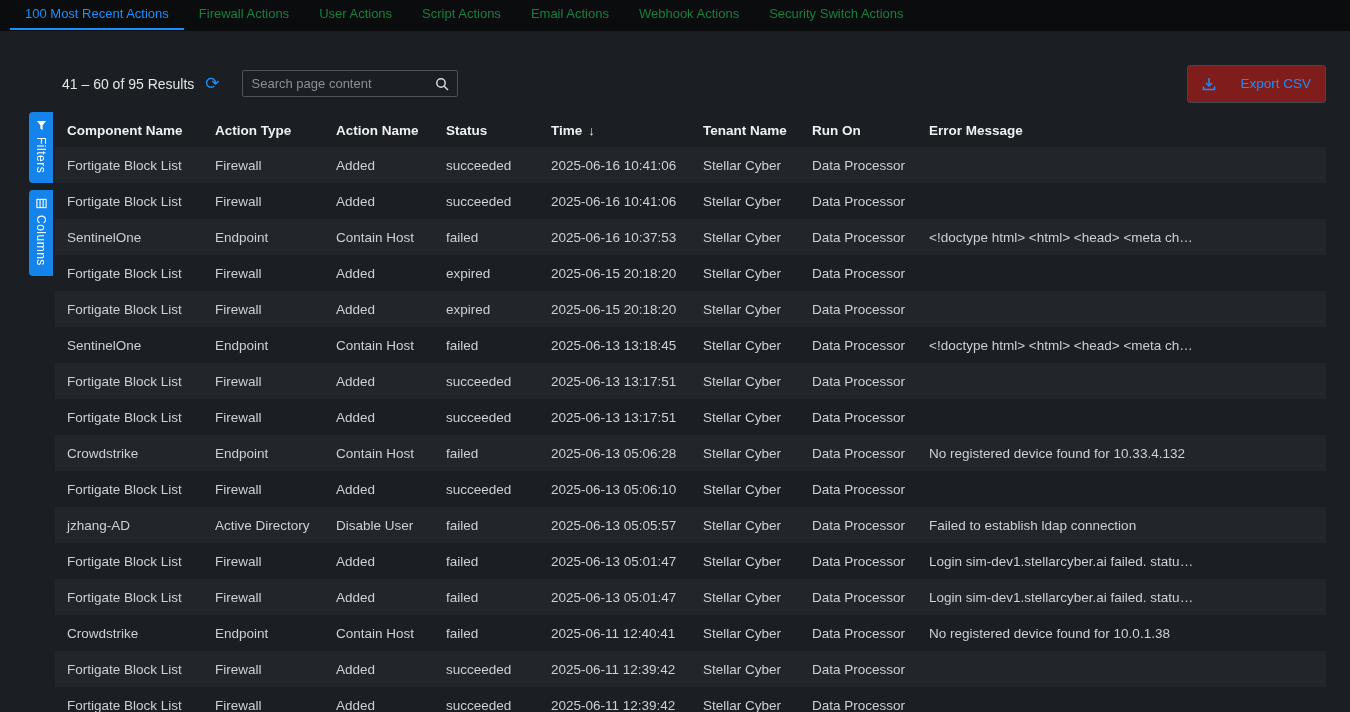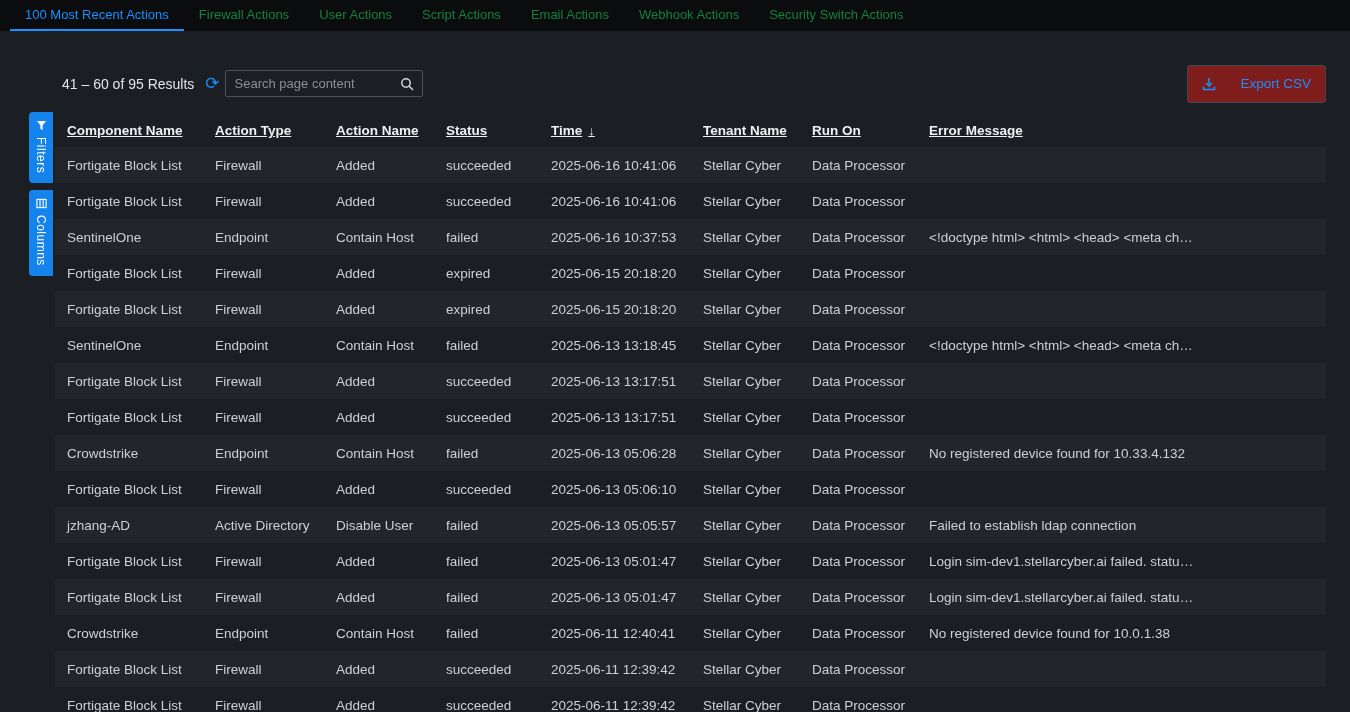--- a/index.html
+++ b/index.html
@@ -7,42 +7,42 @@
   body {
     background:#1b1e22;
     font-family:"Liberation Sans", sans-serif;
     color:#ccd0d4;
     position:relative;
   }
 
   
   .tabbar {
     height:31px; background:#0a0c0e;
-    display:flex; align-items:center; padding-left:10px;
+    display:flex; align-items:flex-start; padding-left:10px;
   }
   .tab {
     padding:0 15px; line-height:28px; font-size:13px; font-weight:500;
     color:#15803d; border-bottom:2px solid transparent; cursor:pointer;
     white-space:nowrap;
   }
   .tab.active { color:#1890ff; border-bottom-color:#1890ff; }
 
   
   .toolbar {
     display:flex; align-items:center;
     margin:38px 24px 16px 62px; height:29px;
   }
   .results { font-size:14px; color:#e3e5e8; }
   .refresh {
     margin-left:11px; color:#1890ff; font-size:17px; line-height:17px;
     cursor:pointer; user-select:none;
   }
   .search {
-    margin-left:5px; display:flex; align-items:center;
-    width:198px; height:27px;
+    margin-left:22px; display:flex; align-items:center;
+    width:216px; height:27px;
     border:1px solid #4d5258; border-radius:2px; background:#1b1e22;
   }
   .search input {
     flex:1; min-width:0; background:transparent; border:none; outline:none;
     color:#d6d9dc; font-size:13px; padding:0 4px 0 9px;
     font-family:"Liberation Sans", sans-serif;
   }
   .search input::placeholder { color:#8b9095; }
   .sicon { padding:0 8px 0 4px; display:flex; align-items:center; cursor:pointer; }
   .export-btn {
@@ -68,21 +68,21 @@
   #columns-tab { top:190px; }
 
   
   table {
     width:1271px; margin-left:55px;
     border-collapse:collapse; table-layout:fixed;
     font-size:13.5px; color:#ccd0d4;
   }
   th {
     text-align:left; font-weight:700; color:#eef0f2;
-    height:33px; padding:0 10px 0 12px; white-space:nowrap; cursor:pointer;text-decoration:underline;
+    height:33px; padding:0 10px 0 12px; white-space:nowrap; cursor:pointer;
   }
   td {
     height:36px; padding:0 10px 0 12px;
     white-space:nowrap; overflow:hidden; text-overflow:ellipsis;
   }
   tbody tr:nth-child(odd) { background:#22262b; }
   .sort-arrow { margin-left:6px; font-size:13px; color:#e8eaed; }
 </style>
 </head>
 <body>

